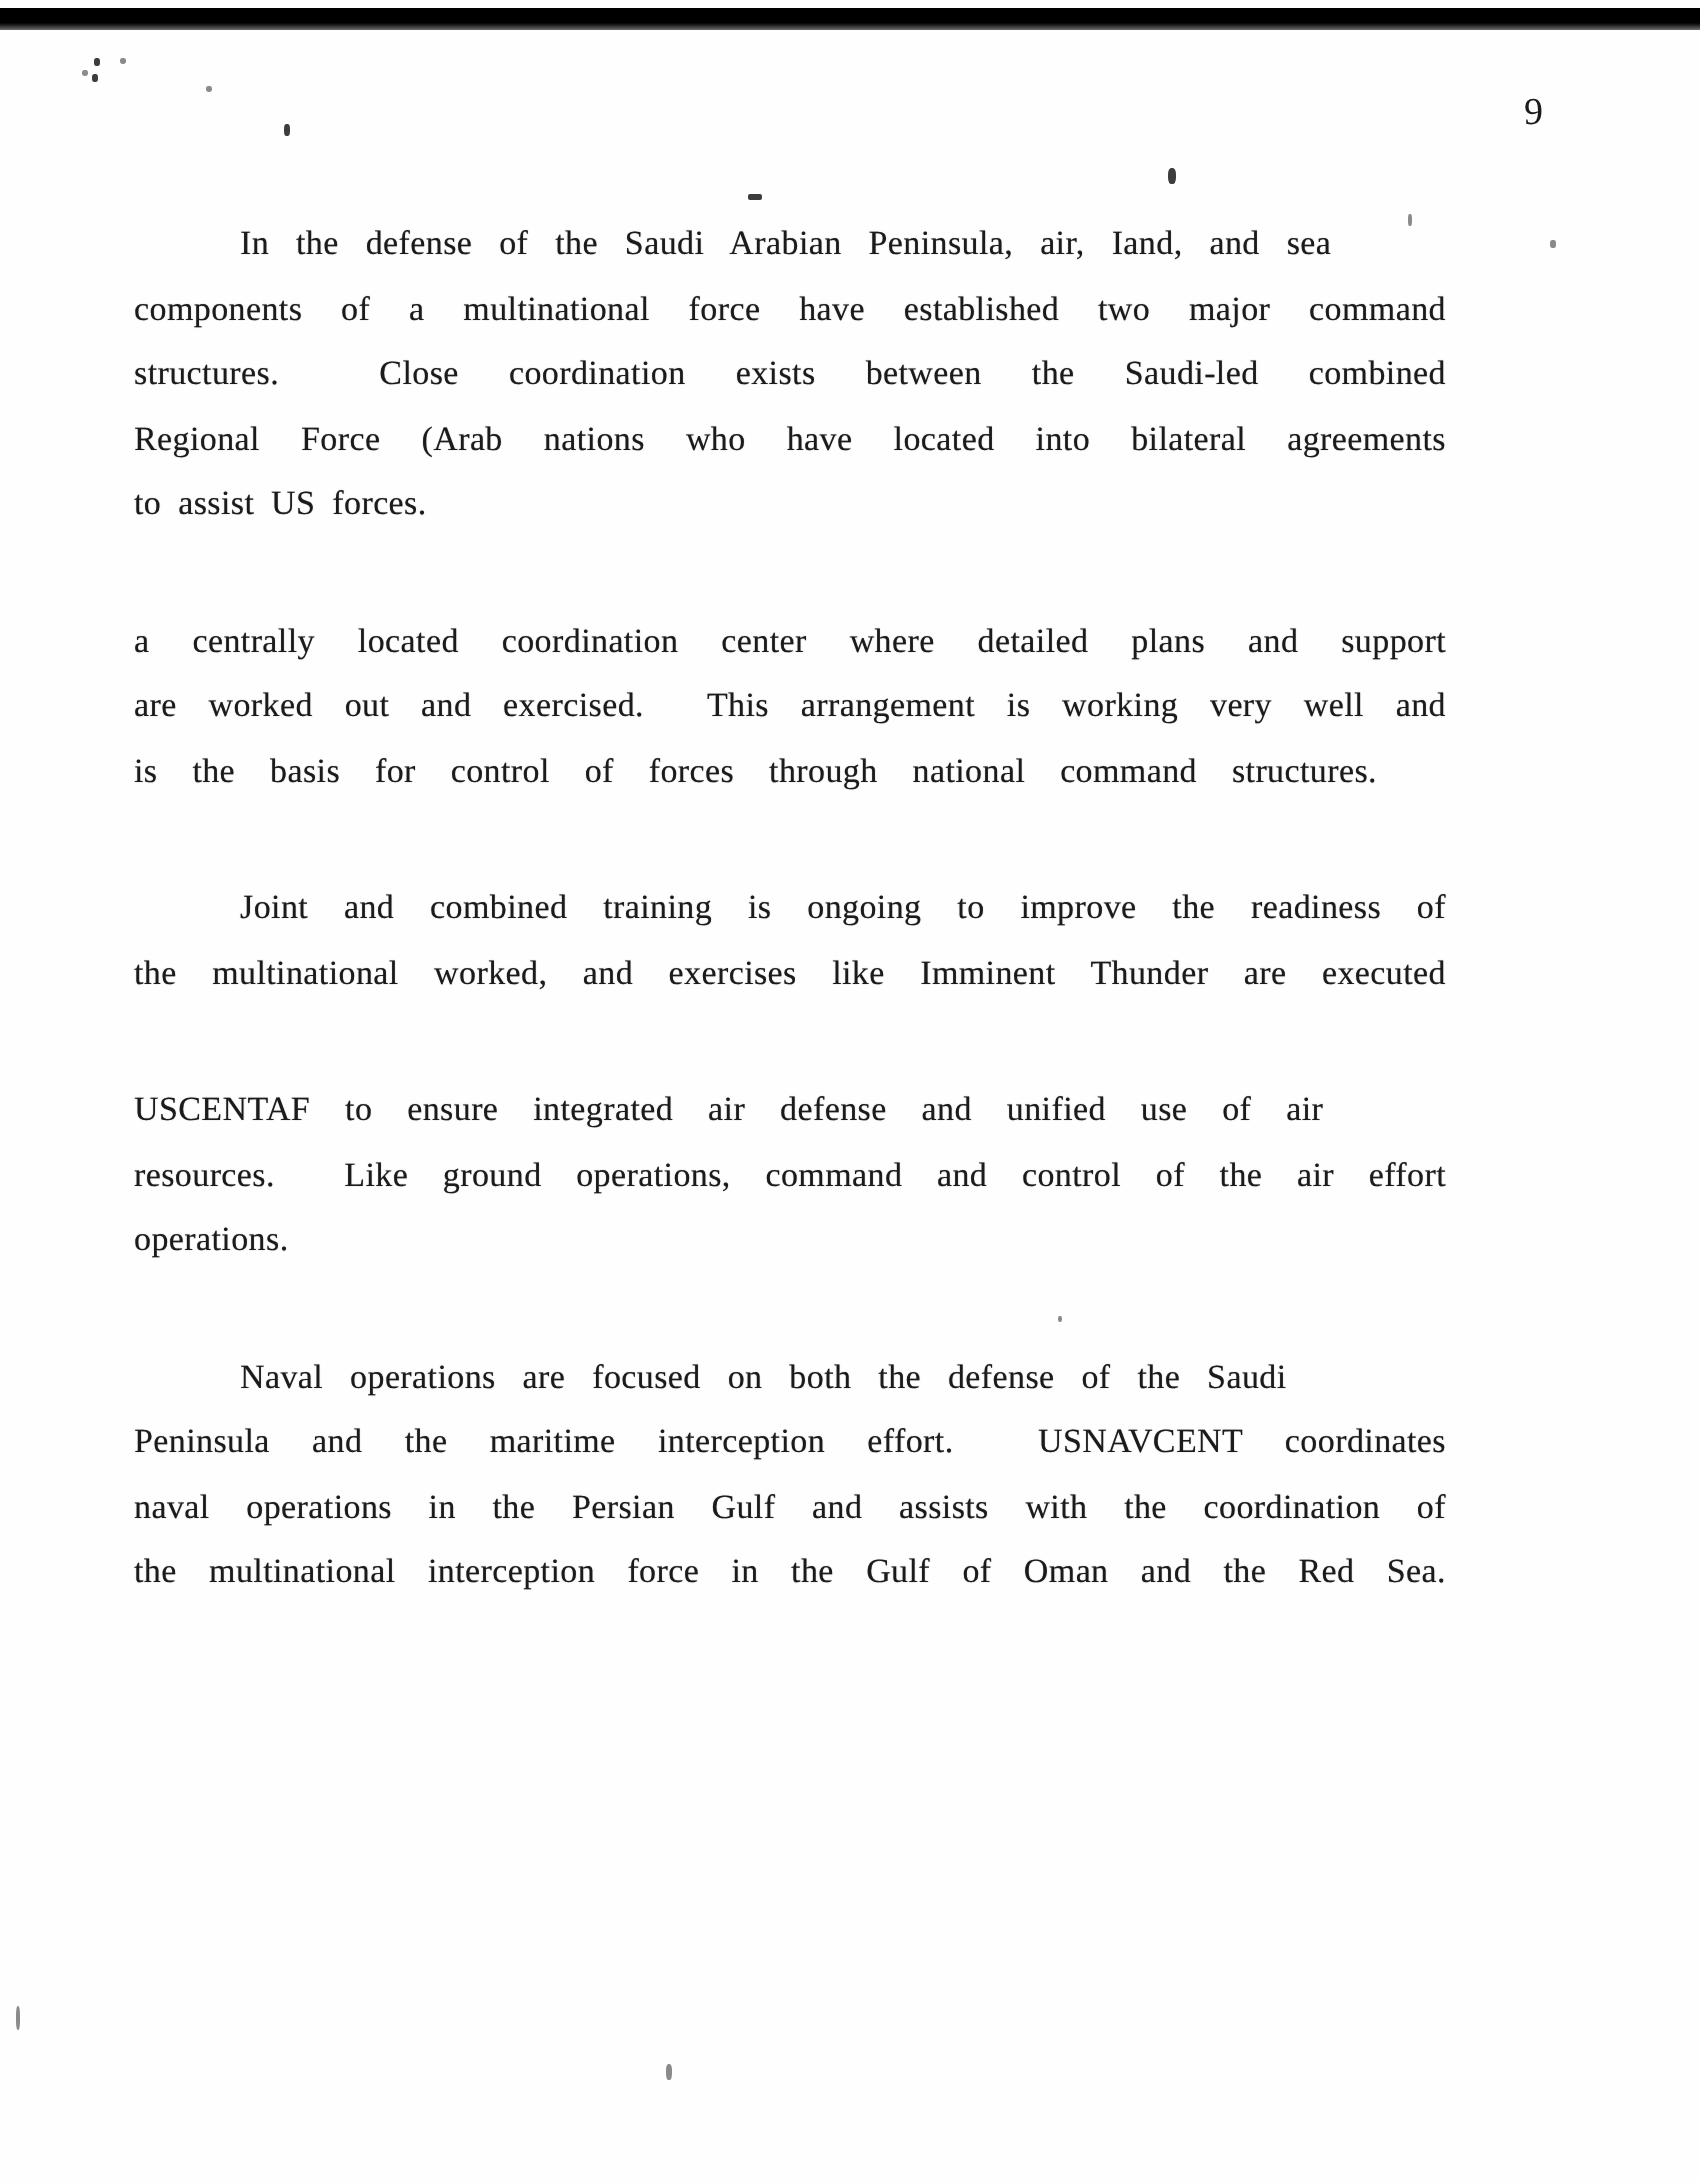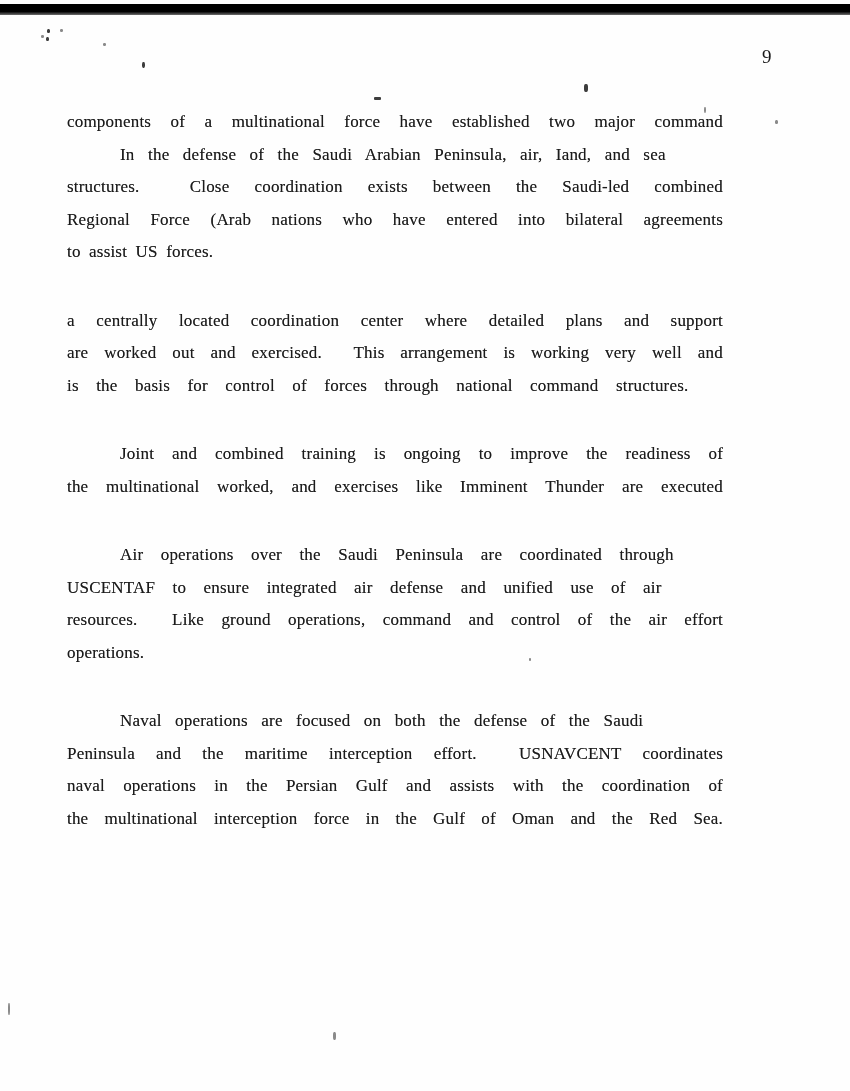--- a/index.html
+++ b/index.html
@@ -64,40 +64,39 @@
   <div class="speck" style="left:584px; top:84px;  width:4px; height:8px;"></div>
   <div class="speck faint" style="left:704px; top:107px; width:2px; height:6px;"></div>
   <div class="speck faint" style="left:775px; top:120px; width:3px; height:4px;"></div>
   <div class="speck faint" style="left:529px; top:658px; width:2px; height:3px;"></div>
   <div class="speck faint" style="left:333px; top:1032px; width:3px; height:8px;"></div>
   <div class="speck faint" style="left:8px;  top:1003px; width:2px; height:12px;"></div>
 
   <div class="text-block">
 
     <div class="para">
+      <div class="line indent w3">In the defense of the Saudi Arabian Peninsula, air, Iand, and sea</div>
       <div class="line jl">components of a multinational force have established two major command</div>
-      <div class="line indent w3">In the defense of the Saudi Arabian Peninsula, air, Iand, and sea</div>
       <div class="line jl">structures.  Close coordination exists between the Saudi-led combined</div>
-      <div class="line jl">Regional Force (Arab nations who have entered into bilateral agreements</div>
+      <div class="line jl">Regional Force (Arab nations who have located into bilateral agreements</div>
       <div class="line">to assist US forces.</div>
     </div>
 
     <div class="para">
       <div class="line jl">a centrally located coordination center where detailed plans and support</div>
       <div class="line jl">are worked out and exercised.  This arrangement is working very well and</div>
       <div class="line w4">is the basis for control of forces through national command structures.</div>
     </div>
 
     <div class="para">
       <div class="line indent jl">Joint and combined training is ongoing to improve the readiness of</div>
       <div class="line jl">the multinational worked, and exercises like Imminent Thunder are executed</div>
     </div>
 
     <div class="para">
-      <div class="line indent w4">Air operations over the Saudi Peninsula are coordinated through</div>
       <div class="line w4">USCENTAF to ensure integrated air defense and unified use of air</div>
       <div class="line jl">resources.  Like ground operations, command and control of the air effort</div>
       <div class="line">operations.</div>
     </div>
 
     <div class="para">
       <div class="line indent w3">Naval operations are focused on both the defense of the Saudi</div>
       <div class="line jl">Peninsula and the maritime interception effort.  USNAVCENT coordinates</div>
       <div class="line jl">naval operations in the Persian Gulf and assists with the coordination of</div>
       <div class="line jl">the multinational interception force in the Gulf of Oman and the Red Sea.</div>

